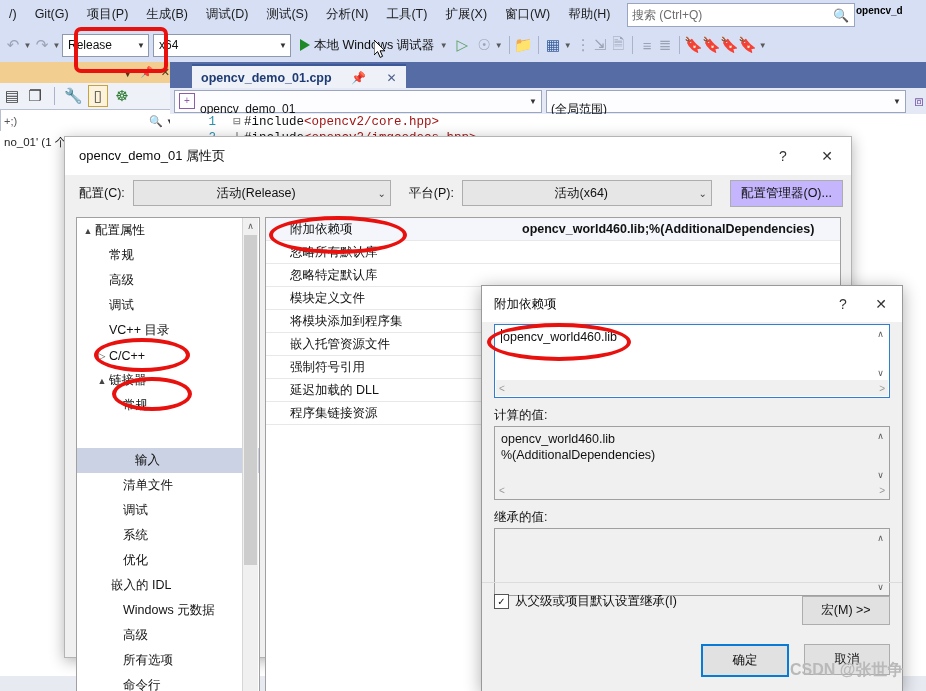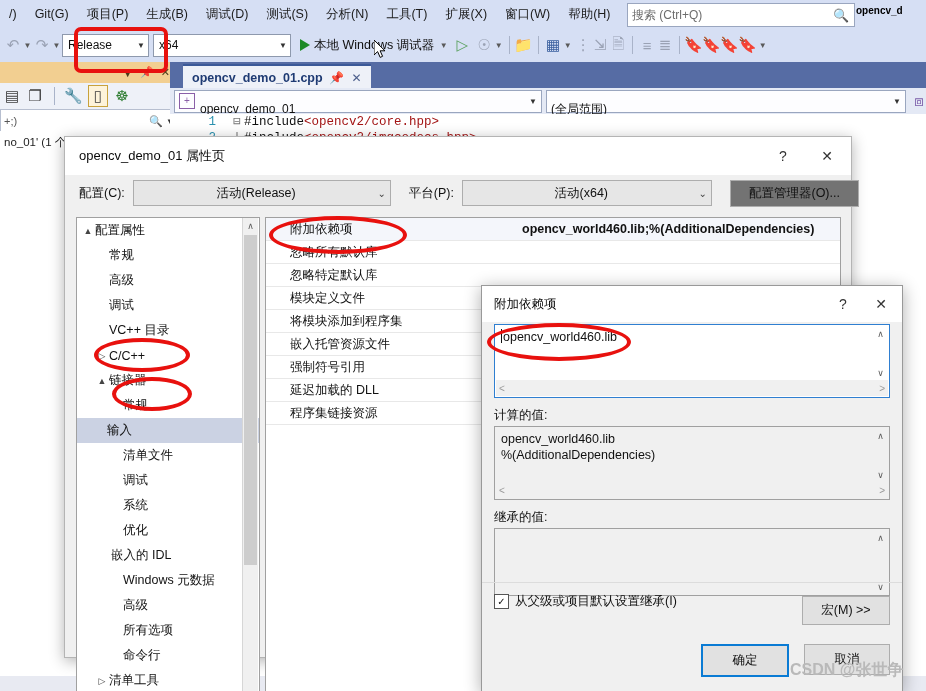--- a/index.html
+++ b/index.html
@@ -40,22 +40,22 @@
   
   #se-head{position:absolute;left:0;top:62px;width:170px;height:21px;background:#f2cf91;
            display:flex;align-items:center;justify-content:flex-end;gap:7px;padding-right:7px;color:#4a3a18;font-size:11px;}
   #se-tools{position:absolute;left:0;top:83px;width:170px;height:26px;background:#eef1f8;
             display:flex;align-items:center;gap:5px;padding-left:3px;}
   #se-search{position:absolute;left:0;top:109px;width:170px;height:22px;background:#fff;
              border:1px solid #b7bfd0;display:flex;align-items:center;padding:0 3px;font-size:11px;color:#555;}
   #se-tree{position:absolute;left:0;top:131px;width:170px;height:560px;background:#fff;font-size:11.5px;color:#222;padding:4px;}
   
   #doc-tabstrip{position:absolute;left:170px;top:62px;width:756px;height:26px;background:#566ca4;}
-  #doc-tab{position:absolute;left:183px;top:64px;height:24px;background:#eef1f8;
-           display:flex;align-items:center;gap:7px;padding:0 9px;font-size:12.5px;
+  #doc-tab{position:absolute;left:192px;top:64px;height:24px;background:#eef1f8;
+           display:flex;align-items:center;gap:20px;padding:0 9px;font-size:12.5px;
            font-weight:bold;color:#1f3b73;border-top:2px solid #3b5998;}
   #doc-tab .pin,#doc-tab .x{font-weight:normal;color:#4a5d8a;font-size:12px;}
   #nav-bar{position:absolute;left:170px;top:88px;width:756px;height:26px;background:#e4e9f5;
            display:flex;align-items:center;gap:4px;padding:0 4px;}
   .nav-combo{height:21px;background:#fdfdff;border:1px solid #9aa6bf;display:flex;align-items:center;
              gap:5px;padding:0 4px;font-size:12px;color:#111;}
   #nav-combo-1{width:358px;}
   #nav-combo-2{width:350px;}
   .nav-combo .nv{flex:1;white-space:nowrap;overflow:hidden;margin-top:16px;}
   .nav-combo .na{font-size:8px;color:#333;}
@@ -76,21 +76,21 @@
   .wbtn{width:44px;height:30px;display:flex;align-items:center;justify-content:center;
         color:#333;font-size:14px;}
   #pd-cfgrow{position:absolute;left:0;top:38px;width:786px;height:36px;display:flex;align-items:center;padding:0 14px;}
   .lbl{font-size:12.5px;color:#111;white-space:nowrap;}
   .dcombo{height:24px;background:#e6e6e6;border:1px solid #adadad;display:flex;align-items:center;
           padding:0 4px 0 7px;font-size:12.5px;color:#111;}
   .dcombo .dv{flex:1;white-space:nowrap;text-align:center;}
   .dcombo .dc{font-size:10px;color:#444;padding-left:6px;}
   #cfg-sel{width:245px;margin-left:8px;}
   #plat-sel{width:237px;margin-left:8px;}
-  #cfgmgr-btn{margin-left:18px;height:25px;padding:0 18px;background:#737373;border:1px solid #adadad;
+  #cfgmgr-btn{margin-left:18px;height:25px;padding:0 10px;background:#c4b5fd;border:1px solid #adadad;
               display:flex;align-items:center;font-size:12.5px;color:#111;}
   
   #pd-tree{position:absolute;left:11px;top:80px;width:182px;height:555px;background:#fff;border:1px solid #a0a0a0;overflow:hidden;}
   .tnode{height:25px;display:flex;align-items:center;font-size:12.5px;color:#111;white-space:nowrap;}
   .tnode.sel{background:#cbd2e3;}
   .tarr{width:14px;text-align:center;font-size:9px;color:#444;flex:none;}
   #pd-tree-sb{position:absolute;left:177px;top:81px;width:15px;height:553px;background:#f0f0f0;border-left:1px solid #d6d6d6;}
   .sb-btn{width:15px;height:15px;display:flex;align-items:center;justify-content:center;font-size:9px;color:#5a5a5a;}
   .sb-thumb{position:absolute;left:1px;width:13px;background:#cdcdcd;}
   
@@ -302,21 +302,21 @@
         <span>C/C++</span>
       </div>
       <div class="tnode" style="padding-left: 18px;">
         <span class="tarr">▲</span>
         <span>链接器</span>
       </div>
       <div class="tnode" style="padding-left: 32px;">
         <span class="tarr"></span>
         <span>常规</span>
       </div>
-      <div class="tnode sel" style="padding-left: 16px;">
+      <div class="tnode sel" style="padding-left: 44px; margin-top: 30px;">
         <span class="tarr"></span>
         <span>输入</span>
       </div>
       <div class="tnode" style="padding-left: 32px;">
         <span class="tarr"></span>
         <span>清单文件</span>
       </div>
       <div class="tnode" style="padding-left: 32px;">
         <span class="tarr"></span>
         <span>调试</span>

